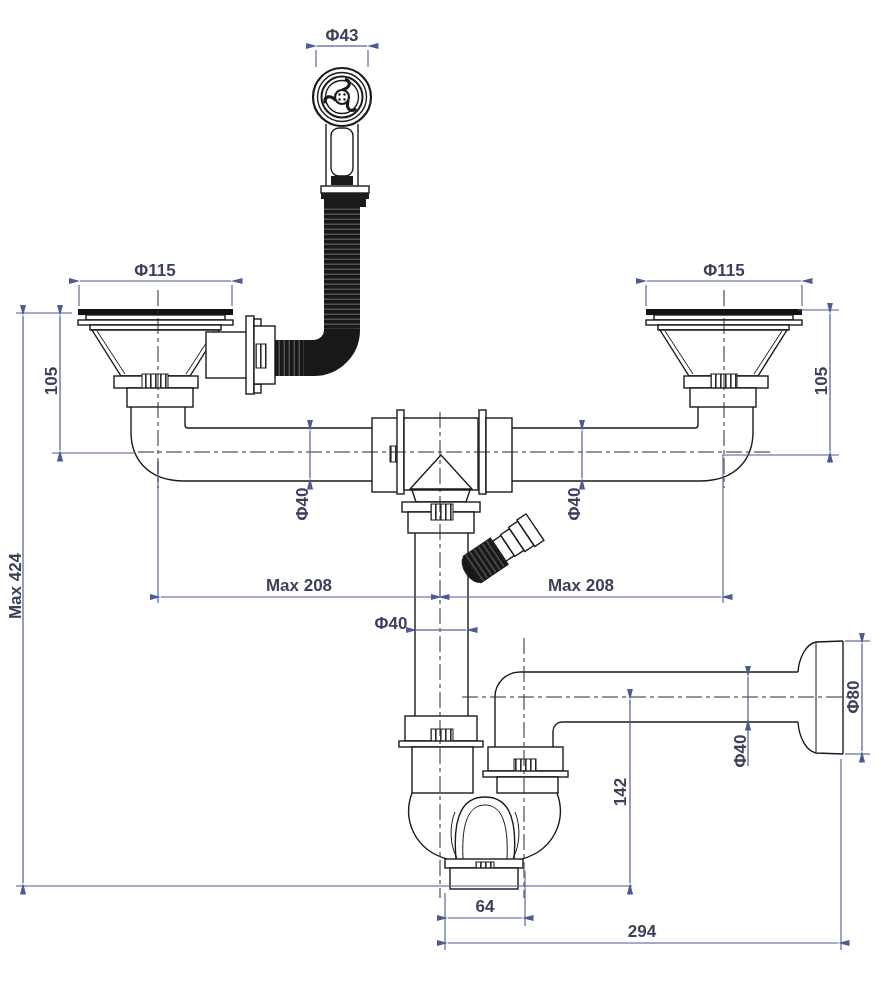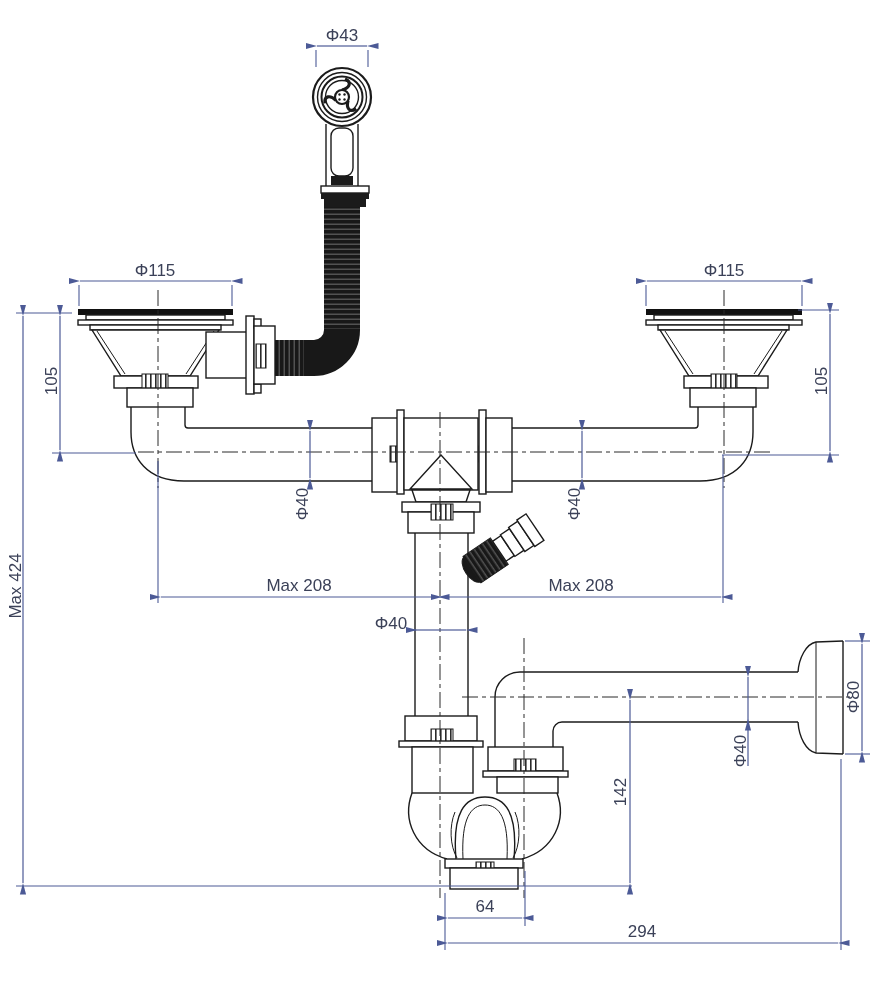--- a/index.html
+++ b/index.html
@@ -1,17 +1,17 @@
 <!DOCTYPE html>
 <html><head>
 <meta charset="utf-8">
 <style>
   html,body{margin:0;padding:0;background:#ffffff;}
   .stage{position:relative;width:886px;height:1000px;background:#fff;overflow:hidden;
-         font-family:"Liberation Sans", sans-serif;}
+         font-family:"Liberation Sans", sans-serif;font-weight:bold;}
   svg{display:block}
   .dt{font-family:"Liberation Sans", sans-serif;font-size:17px;fill:#3b4158;}
   .dl{stroke:#4c5a96;stroke-width:1.2;fill:none;}
   .xl{stroke:#4c5a96;stroke-width:1.1;fill:none;}
   .ol{stroke:#1b1b1b;stroke-width:1.4;fill:none;}
   .ow{stroke:#1b1b1b;stroke-width:1.4;fill:#ffffff;}
   .thn{stroke:#1b1b1b;stroke-width:1;fill:none;}
   .cl{stroke:#2a2a2a;stroke-width:1;fill:none;stroke-dasharray:16 4 4 4;}
 </style>
 </head>

